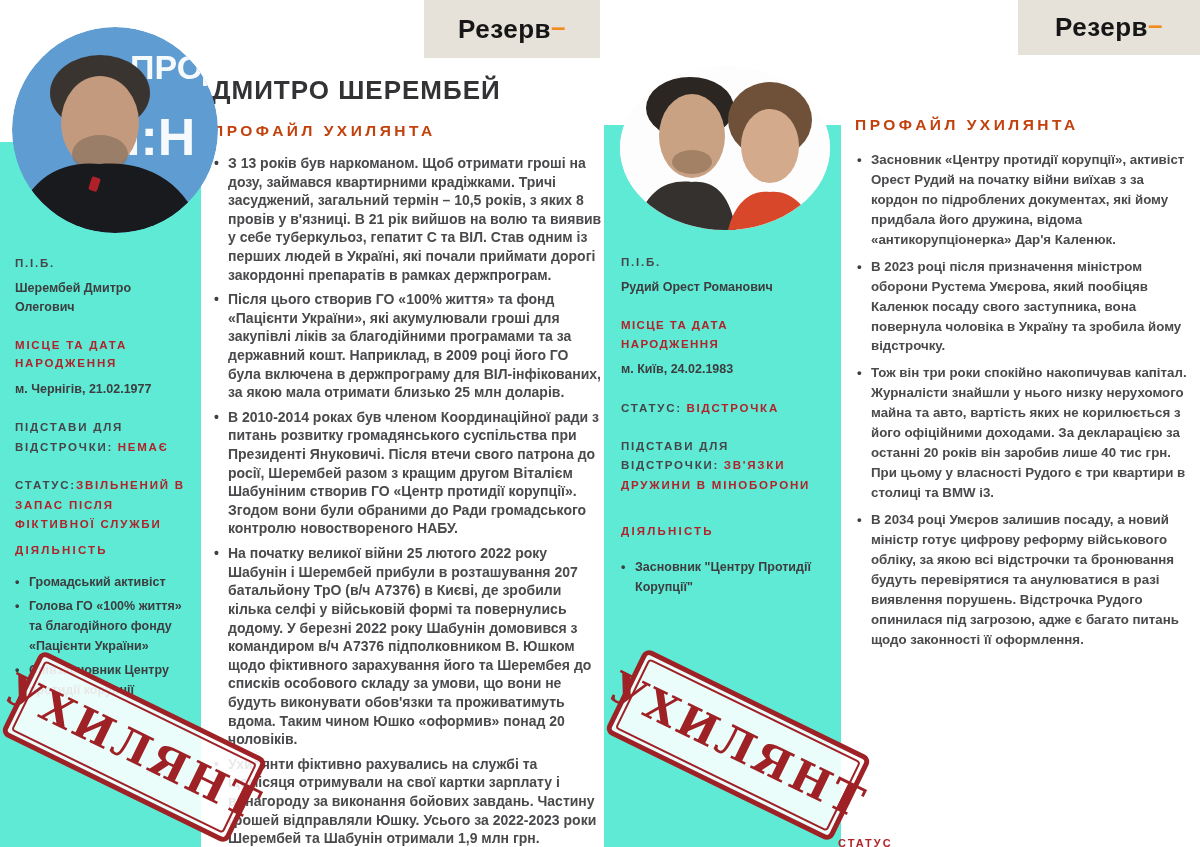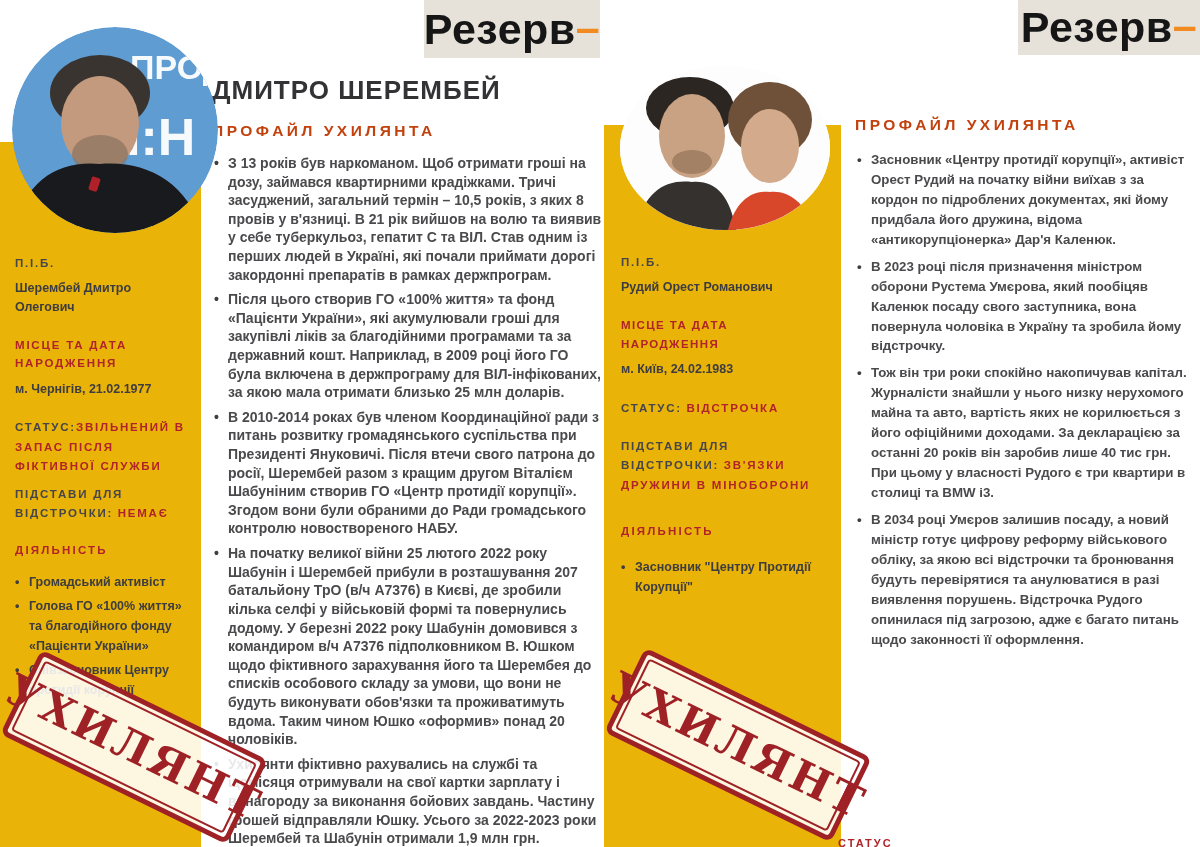--- a/index.html
+++ b/index.html
@@ -5,25 +5,25 @@
   html,body { margin:0; padding:0; background:#ffffff; }
   .page {
     position:relative; width:1200px; height:847px; overflow:hidden;
     background:#ffffff; font-family:"Liberation Sans", sans-serif;
   }
 
   
   .logo { position:absolute; background:#e6e2d9; display:flex; align-items:center; justify-content:center; }
   .logo-left  { left:424px; top:0; width:176px; height:58px; }
   .logo-right { left:1018px; top:0; width:182px; height:55px; }
-  .logo-text { font-size:43px; font-weight:800; color:#161616; letter-spacing:.5px; white-space:nowrap;text-align:center; }
+  .logo-text { font-size:26px; font-weight:800; color:#161616; letter-spacing:.5px; white-space:nowrap;text-align:center; }
   .logo-dash { color:#f08a21; font-weight:800; position:relative; top:-2px; }
 
   
-  .sidebar { position:absolute; background:#eab308; box-sizing:border-box; z-index:1; }
+  .sidebar { position:absolute; background:#5eead4; box-sizing:border-box; z-index:1; }
   .sidebar-left  { left:0;     top:142px; width:201px; height:705px; padding:112px 13px 0 15px; }
   .sidebar-right { left:604px; top:125px; width:237px; height:722px; padding:128px 14px 0 17px; }
   .side-block { margin-bottom:19px; }
   .side-label { font-size:11.5px; font-weight:700; letter-spacing:1.8px; color:#45454a; line-height:1.6; }
   .red { color:#b0232a; }
   .side-value { font-size:12.5px; font-weight:700; color:#3d3d40; margin-top:7px; line-height:1.5; }
   .side-list { list-style:none; margin:12px 0 0; padding:0; }
   .side-list li { position:relative; padding-left:14px; font-size:12.5px; font-weight:700; color:#3d3d40; line-height:1.6; margin-bottom:4px; }
   .side-list li::before { content:"•"; position:absolute; left:0; top:0; color:#3d3d40; }
 
@@ -90,26 +90,26 @@
 
   <aside class="sidebar sidebar-left">
     <div class="side-block">
       <div class="side-label">П.І.Б.</div>
       <div class="side-value">Шерембей Дмитро Олегович</div>
     </div>
     <div class="side-block">
       <div class="side-label red">МІСЦЕ ТА ДАТА НАРОДЖЕННЯ</div>
       <div class="side-value">м. Чернігів, 21.02.1977</div>
     </div>
-    <div class="side-block" style="margin-bottom:8px;">
-      <span class="side-label">СТАТУС:</span><span class="side-label red">ЗВІЛЬНЕНИЙ В ЗАПАС ПІСЛЯ ФІКТИВНОЇ СЛУЖБИ</span>
-    </div>
     <div class="side-block">
       <span class="side-label">ПІДСТАВИ ДЛЯ ВІДСТРОЧКИ:</span>
       <span class="side-label red">НЕМАЄ</span>
+    </div>
+    <div class="side-block" style="margin-bottom:8px;">
+      <span class="side-label">СТАТУС:</span><span class="side-label red">ЗВІЛЬНЕНИЙ В ЗАПАС ПІСЛЯ ФІКТИВНОЇ СЛУЖБИ</span>
     </div>
     <div class="side-block" style="margin-bottom:6px;">
       <div class="side-label red" style="letter-spacing:2.2px;">ДІЯЛЬНІСТЬ</div>
       <ul class="side-list">
         <li>Громадський активіст</li>
         <li>Голова ГО «100% життя» та благодійного фонду «Пацієнти України»</li>
         <li>Співзасновник Центру протидії корупції</li>
       </ul>
     </div>
   </aside>

